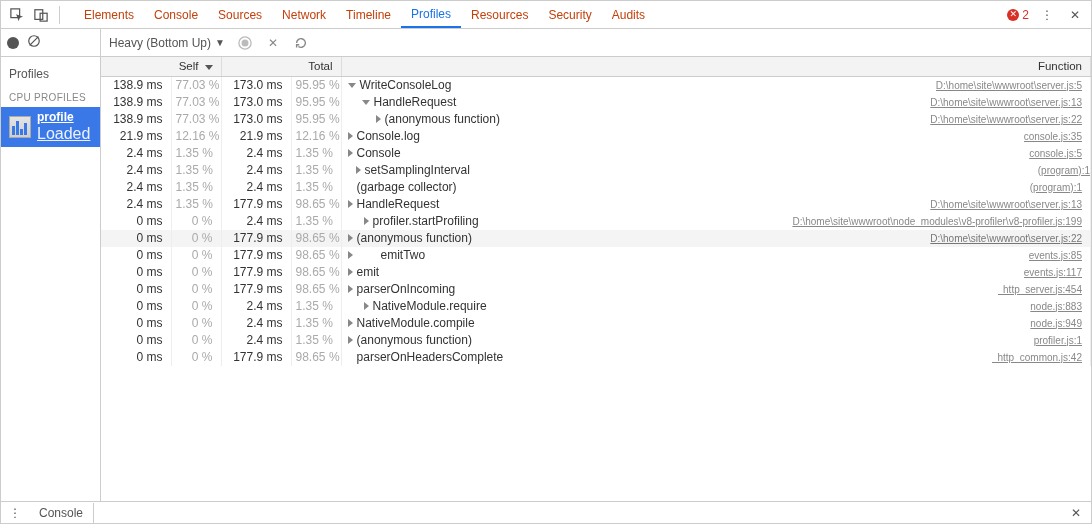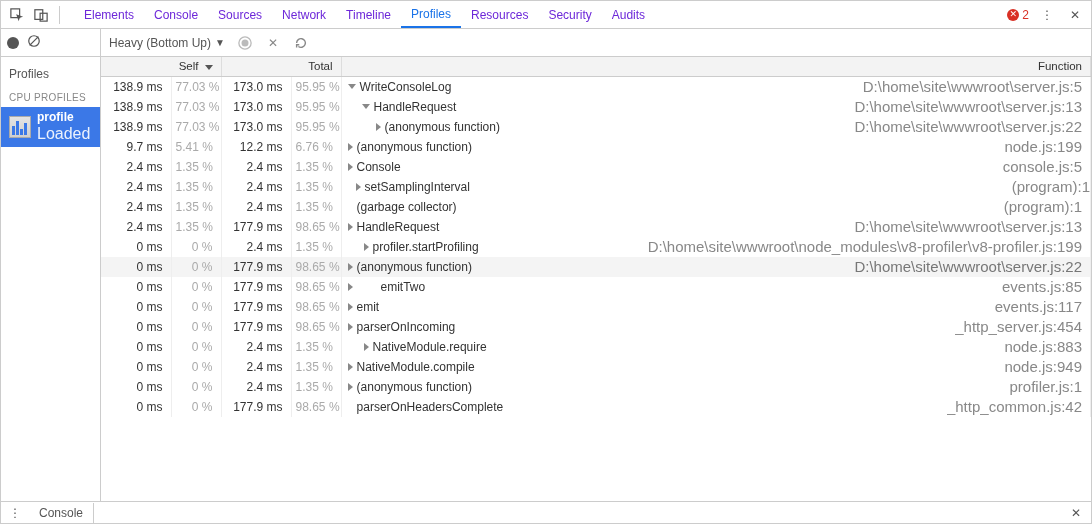--- a/index.html
+++ b/index.html
@@ -27,21 +27,21 @@
   }
   .tabbar .icon-btn {
     width: 20px; height: 20px;
     display: flex; align-items: center; justify-content: center;
     color: #555;
   }
   .tabbar .tabs { display: flex; align-items: stretch; height: 100%; margin-left: 6px; }
   .tabbar .tab {
     padding: 0 10px;
     display: flex; align-items: center;
-    color: #6d28d9;
+    color: #c2410c;
     font-size: 12px;
     cursor: default;
   }
   .tabbar .tab.active {
     color: #1a73e8;
     border-bottom: 2px solid #1a73e8;
     font-weight: 400;
   }
   .tabbar .spacer { flex: 1; }
   .tabbar .errbadge {
@@ -104,21 +104,21 @@
     margin: 0;
   }
   .profile-item .thumb {
     width: 22px; height: 22px;
     background: linear-gradient(180deg,#e4e4e4,#cfcfcf);
     border: 1px solid #aaa;
     display: flex; align-items: flex-end; justify-content: center;
     padding: 2px;
   }
   .profile-item .thumb .bar { width:3px; background:#3b78e7; margin-right:1px; }
-  .profile-item .labels { line-height: 1.15; }
+  .profile-item .labels { line-height: 1.15; text-decoration: underline; }
   .profile-item .title { font-weight: 600; font-size: 12px; }
   .profile-item .sub { font-size: 16px; opacity: .9; }
 
   
   .content {
     flex: 1;
     display: flex;
     flex-direction: column;
     overflow: hidden;
   }
@@ -189,21 +189,22 @@
   .arrow-down {
     border-top: 5px solid #888;
     border-left: 4px solid transparent;
     border-right: 4px solid transparent;
   }
   .arrow-none { width: 5px; height: 5px; }
   .func-name { flex: 0 0 auto; }
   .func-spacer { flex: 1; }
   .src-link {
     color: #888;
-    font-size: 15px;
+    text-decoration: underline;
+    font-size: 10px;
     text-align: right;
     flex: 0 0 auto;
     overflow: hidden;
     text-overflow: ellipsis;
   }
   tbody tr.highlight .src-link { color: #777; }
 
   th .sort-arrow {
     display:inline-block;
     width:0;height:0;
@@ -372,30 +373,30 @@
               <td class="func">
                 <div class="row-flex" style="padding-left: 28px;">
                   <span class="arrow-toggle arrow-right"></span>
                   <span class="func-name">(anonymous function)</span>
                   <span class="func-spacer"></span>
                   <span class="src-link">D:\home\site\wwwroot\server.js:22</span>
                 </div>
               </td>
             </tr>
             <tr>
-              <td class="num">9.7 ms</td>
-              <td class="pct">5.41 %</td>
-              <td class="num">12.2 ms</td>
-              <td class="pct">6.76 %</td>
-              <td class="func">
-                <div class="row-flex" style="padding-left: 0px;">
-                  <span class="arrow-toggle arrow-right"></span>
-                  <span class="func-name">(anonymous function)</span>
-                  <span class="func-spacer"></span>
-                  <span class="src-link">node.js:199</span>
+              <td class="num">21.9 ms</td>
+              <td class="pct">12.16 %</td>
+              <td class="num">21.9 ms</td>
+              <td class="pct">12.16 %</td>
+              <td class="func">
+                <div class="row-flex" style="padding-left: 0px;">
+                  <span class="arrow-toggle arrow-right"></span>
+                  <span class="func-name">Console.log</span>
+                  <span class="func-spacer"></span>
+                  <span class="src-link">console.js:35</span>
                 </div>
               </td>
             </tr>
             <tr>
               <td class="num">2.4 ms</td>
               <td class="pct">1.35 %</td>
               <td class="num">2.4 ms</td>
               <td class="pct">1.35 %</td>
               <td class="func">
                 <div class="row-flex" style="padding-left: 0px;">

